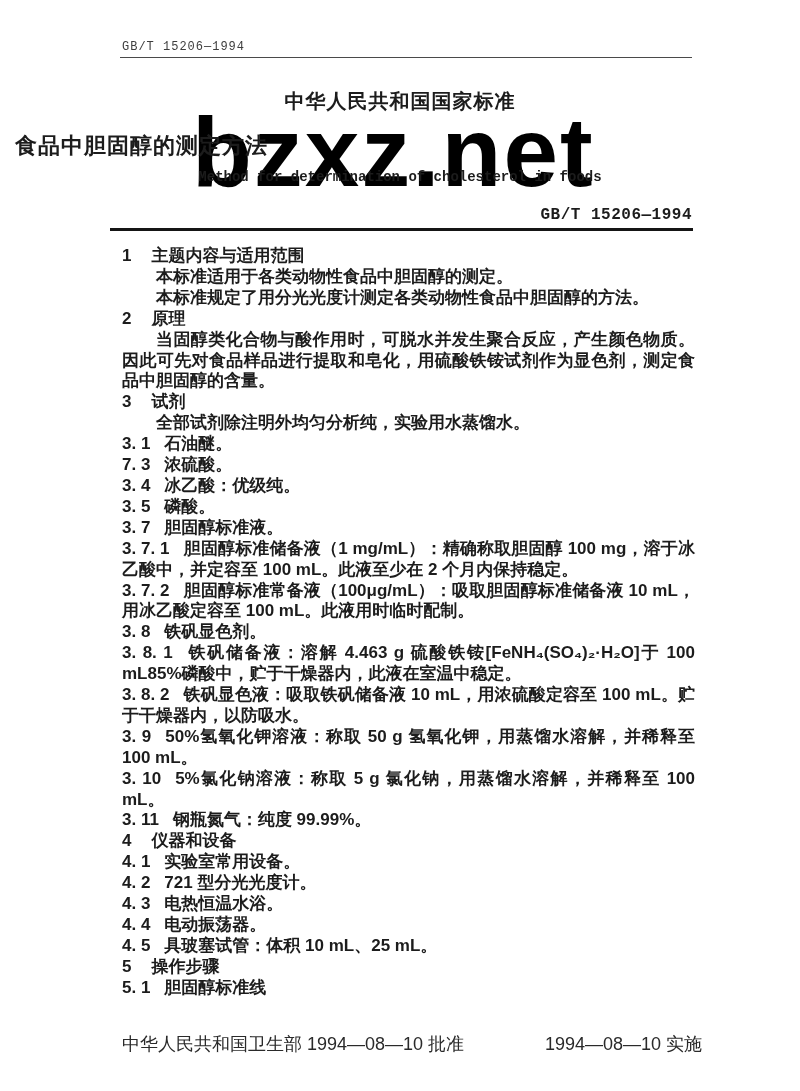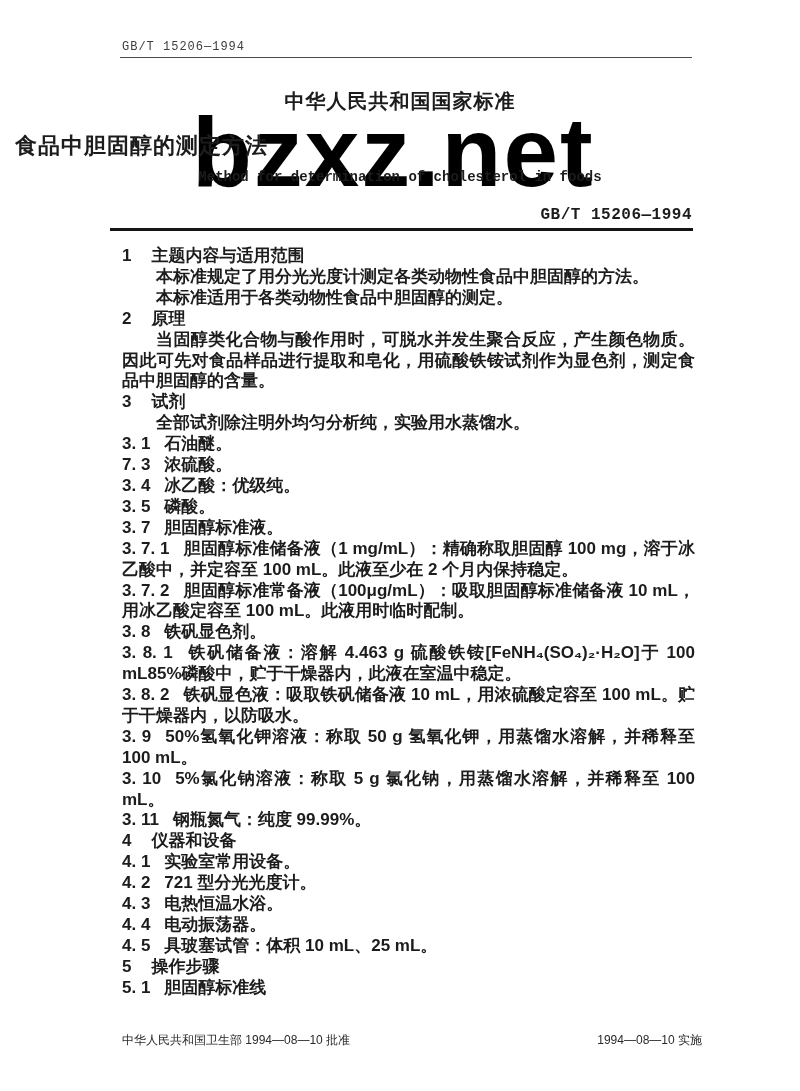--- a/index.html
+++ b/index.html
@@ -114,21 +114,21 @@
   .doc-body .num { margin-right: 14px; white-space: pre; }
   .doc-body p.heading .num { margin-right: 20px; }
   
   .footer {
     position: absolute;
     left: 122px;
     right: 98px;
     top: 1032px;
     display: flex;
     justify-content: space-between;
-    font-size: 12px;
+    font-size: 18px;
     font-weight: 400;
     color: #2a2a2a;
     z-index: 1;
   }
 </style>
 </head>
 <body>
 
 <div class="page">
 
@@ -138,22 +138,22 @@
   <div class="thin-rule"></div>
 
   <div class="title-cn-1">中华人民共和国国家标准</div>
   <div class="title-cn-2">食品中胆固醇的测定方法</div>
   <div class="title-en">Method for determination of cholesterol in foods</div>
   <div class="std-no">GB/T 15206—1994</div>
   <div class="thick-rule"></div>
 
   <div class="doc-body" id="body-lines">
       <p class="line heading"><span class="num">1</span><span class="txt">主题内容与适用范围</span></p>
+      <p class="line para"><span class="txt">本标准适用于各类动物性食品中胆固醇的测定。</span></p>
       <p class="line para"><span class="txt">本标准规定了用分光光度计测定各类动物性食品中胆固醇的方法。</span></p>
-      <p class="line para"><span class="txt">本标准适用于各类动物性食品中胆固醇的测定。</span></p>
       <p class="line heading"><span class="num">2</span><span class="txt">原理</span></p>
       <p class="line para"><span class="txt">当固醇类化合物与酸作用时，可脱水并发生聚合反应，产生颜色物质。因此可先对食品样品进行提取和皂化，用硫酸铁铵试剂作为显色剂，测定食品中胆固醇的含量。</span></p>
       <p class="line heading"><span class="num">3</span><span class="txt">试剂</span></p>
       <p class="line para"><span class="txt">全部试剂除注明外均匀分析纯，实验用水蒸馏水。</span></p>
       <p class="line clause"><span class="num">3. 1</span><span class="txt">石油醚。</span></p>
       <p class="line clause"><span class="num">7. 3</span><span class="txt">浓硫酸。</span></p>
       <p class="line clause"><span class="num">3. 4</span><span class="txt">冰乙酸：优级纯。</span></p>
       <p class="line clause"><span class="num">3. 5</span><span class="txt">磷酸。</span></p>
       <p class="line clause"><span class="num">3. 7</span><span class="txt">胆固醇标准液。</span></p>
       <p class="line clause"><span class="num">3. 7. 1</span><span class="txt">胆固醇标准储备液（1 mg/mL）：精确称取胆固醇 100 mg，溶于冰乙酸中，并定容至 100 mL。此液至少在 2 个月内保持稳定。</span></p>

